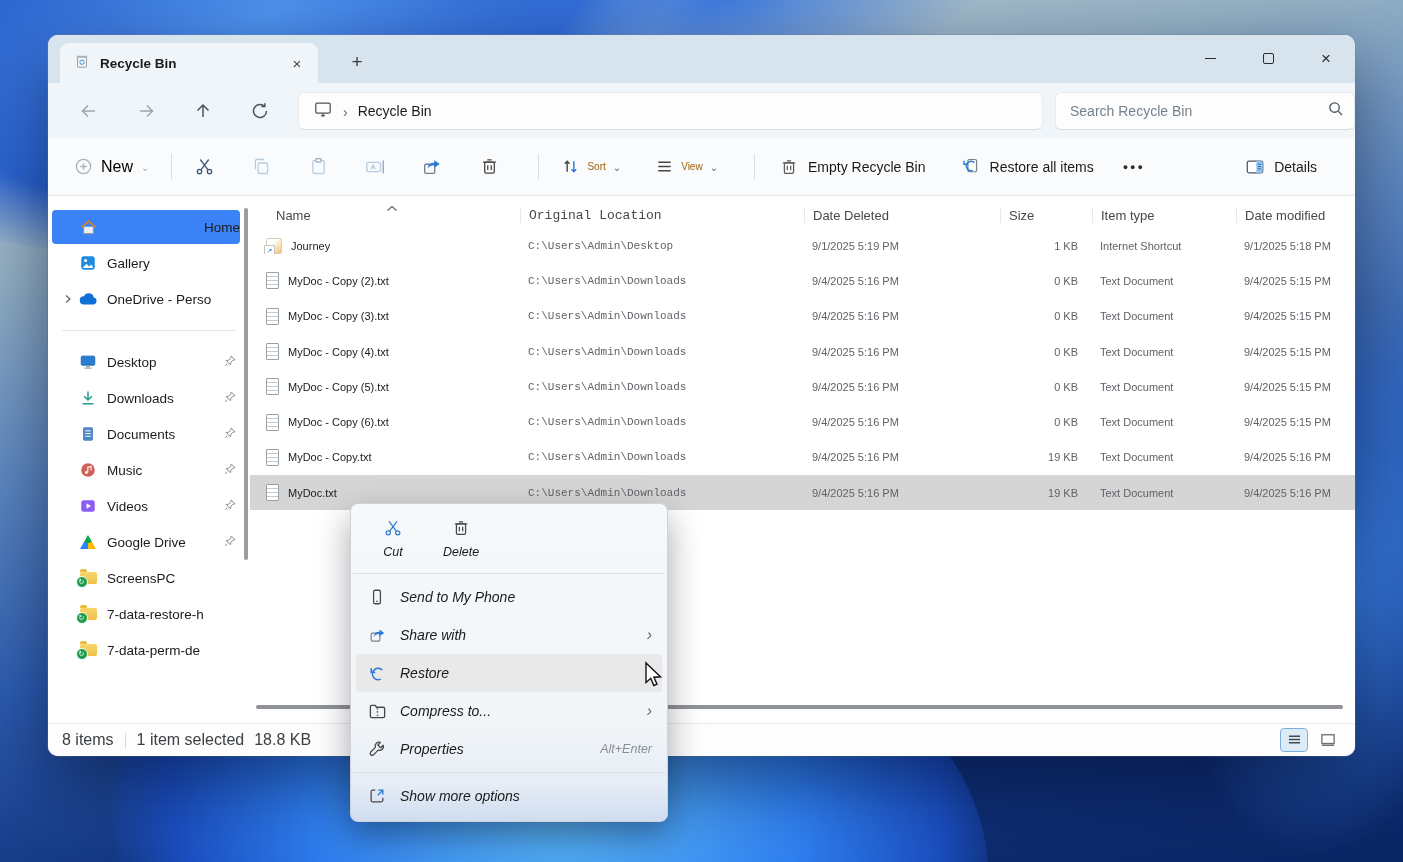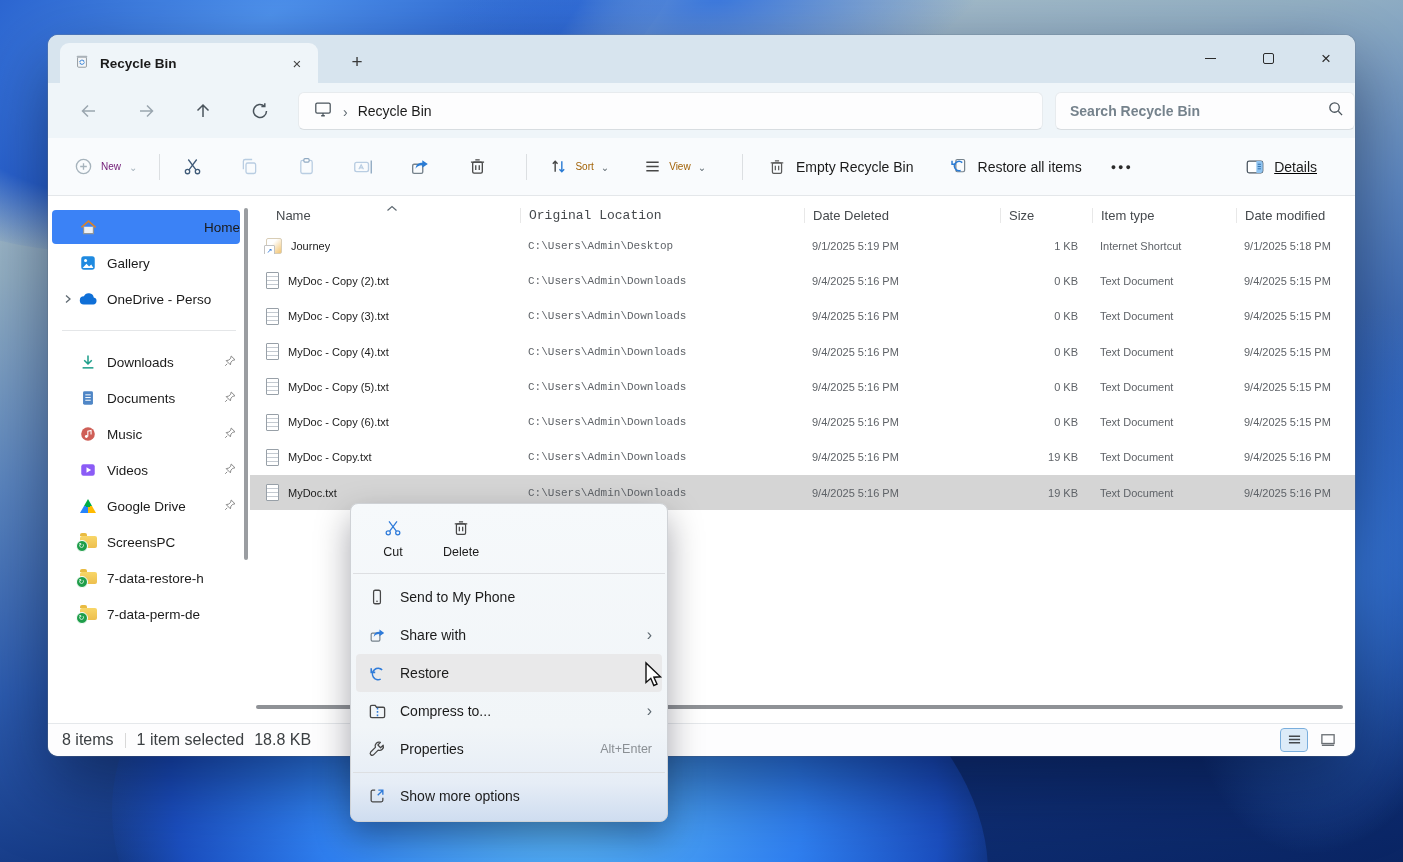--- a/index.html
+++ b/index.html
@@ -38,38 +38,38 @@
   .wc-max-glyph { width:11px; height:11px; border:1.2px solid #2b2b2b; border-radius:2px; display:block; }
   .wc-close-glyph { font-size:17px; line-height:1; }
 
   
   .navbar { height:55px; display:flex; align-items:center; padding-left:22px; background:#eff5f9; }
   .navbtn { width:38px; height:38px; border-radius:5px; display:flex; align-items:center; justify-content:center; margin-right:19px; flex:none; }
   .addressbar { width:745px; height:38px; background:#fdfdfe; border-radius:6px; border:1px solid #e7ebee;
     border-bottom-color:#d8dde1; display:flex; align-items:center; padding:0 12px 0 14px; gap:10px; }
   .addr-text { font-size:14px; color:#1b1b1b; }
   .searchbox { margin-left:12px; width:300px; height:38px; background:#fdfdfe; border-radius:6px; border:1px solid #e7ebee;
-    border-bottom-color:#d8dde1; display:flex; align-items:center; padding:0 10px 0 14px;font-weight:bold; }
+    border-bottom-color:#d8dde1; display:flex; align-items:center; padding:0 10px 0 14px; }
   .searchbox input { flex:1; border:none; outline:none; background:transparent; font:inherit; font-size:14px; color:#1b1b1b; }
   .searchbox input::placeholder { color:#75828c; opacity:1; }
 
   
   .toolbar { height:58px; background:#f9fbfd; border-bottom:1px solid #e4e7ea; display:flex; align-items:center; padding:0 16px; }
   .tb-new { display:flex; align-items:center; gap:8px; height:36px; padding:0 10px; border-radius:4px; }
-  .tb-new .lbl { font-size:10px; color:#701a75; }
+  .tb-new .lbl { font-size:16px; color:#000000; }
   .tb-sep { width:1px; height:26px; background:#dcdfe2; margin:0 12px; flex:none; }
   .tb-ic { width:40px; height:40px; border-radius:4px; display:flex; align-items:center; justify-content:center; margin-right:17px; flex:none; }
   .tb-ic:last-of-type { margin-right:0; }
   .tb-drop { display:flex; align-items:center; gap:7px; height:36px; padding:0 10px; border-radius:4px; margin-right:14px; }
   .tb-drop .lbl { font-size:10px; color:#a16207; }
   .tb-cmd { display:flex; align-items:center; gap:9px; height:36px; padding:0 12px; border-radius:4px; margin-right:10px; }
   .tb-cmd .lbl { font-size:14px; color:#1b1b1b; white-space:nowrap; }
   .tb-more { width:36px; height:36px; border-radius:4px; display:flex; align-items:center; justify-content:center;
     color:#2b2b2b; font-size:9px; letter-spacing:2px; }
-  .tb-details { margin-left:auto;text-decoration:underline; }
+  .tb-details { margin-left:auto; }
   .chev { color:#5f6a72; font-size:10px; transform:translateY(1px); }
 
   
   .content { display:flex; height:527px; background:#fff; position:relative; }
 
   
   .sidebar { width:202px; flex:none; padding-top:12px; position:relative; }
   .sb-item { height:34px; margin:2px 10px 2px 4px; border-radius:4px; display:flex; align-items:center; padding-left:6px; }
   .sb-item.selected { background:#3b82f6;text-align:right; }
   .sb-chev { width:20px; flex:none; display:flex; align-items:center; justify-content:center; color:#5f6a72; }
@@ -119,21 +119,21 @@
   .st-text { font-size:16px; color:#3c4043; }
   .st-sep { width:1px; height:15px; background:#d8d8d8; margin:0 11px; }
   .st-gap { width:10px; }
   .viewtoggles { margin-left:auto; display:flex; gap:8px; align-items:center; }
   .vt { width:26px; height:22px; border-radius:3px; display:flex; align-items:center; justify-content:center; }
   .vt.active { background:#dcebf8; outline:1px solid #79aedd; }
 
   
   .cmenu { position:absolute; left:350px; top:503px; width:318px; border-radius:8px; overflow:hidden;
     background:linear-gradient(180deg,#f6f9fb 0%,#f1f5f8 70%,#e6edf6 88%,#cfddf0 100%);
-    border:1px solid #cfd2d6; box-shadow:0 14px 34px rgba(0,0,20,.35); padding-bottom:6px; }
+    border:1px solid #cfd2d6; box-shadow:0 14px 34px rgba(0,0,20,.35); padding-bottom:6px;font-style:italic; }
   .cm-top { display:flex; gap:26px; padding:12px 0 8px 22px; }
   .cm-big { display:flex; flex-direction:column; align-items:center; gap:7px; min-width:40px; border-radius:4px; padding:2px 4px; }
   .cm-big span { font-size:12.5px; color:#1b1b1b; }
   .cm-sep { height:1px; background:#dddfe2; margin:4px 2px; }
   .cm-item { height:38px; margin:0 5px; border-radius:4px; display:flex; align-items:center; padding:0 10px; }
   .cm-item.hover { background:#e9e9ea; }
   .cm-ic { width:22px; flex:none; display:flex; align-items:center; justify-content:center; }
   .cm-label { font-size:14px; color:#1b1b1b; margin-left:12px; white-space:nowrap; }
   .cm-sub { margin-left:auto; color:#5f6a72; font-size:16px; line-height:1; }
   .cm-short { margin-left:auto; color:#8a8f94; font-size:12.5px; }
@@ -354,20 +354,35 @@
         </span>
         <span class="sb-label">OneDrive - Perso</span>
       </div>
 
       <div class="sb-divider"></div>
 
       <div class="sb-item">
         <span class="sb-chev"></span>
         <span class="sb-icon">
           <svg width="18" height="18" viewBox="0 0 20 20">
+              <rect x="2.5" y="3.5" width="15" height="10" rx="1.4" fill="#2a7fd4" stroke="#1c5fa8"></rect>
+              <rect x="8" y="13.8" width="4" height="2" fill="#9aa4ad"></rect>
+              <rect x="5.8" y="16" width="8.4" height="1.5" rx=".7" fill="#9aa4ad"></rect>
+            </svg>
+        </span>
+        <span class="sb-label">Desktop</span>
+        <span class="sb-pin"><svg width="12" height="12" viewBox="0 0 12 12">
+              <path d="M7.2 1 L11 4.8 L8.8 5.3 L6.9 7.2 L6.4 9.8 L2.2 5.6 L4.8 5.1 L6.7 3.2 Z" fill="none" stroke="#8a8a8a"></path>
+              <path d="M3.2 8.8 L1.2 10.8" stroke="#8a8a8a"></path>
+            </svg></span>
+      </div>
+      <div class="sb-item">
+        <span class="sb-chev"></span>
+        <span class="sb-icon">
+          <svg width="18" height="18" viewBox="0 0 20 20">
               <path d="M10 2.8 V11.5 M5.8 8 L10 12.2 L14.2 8" fill="none" stroke="#1f9f8b" stroke-width="1.7"></path>
               <path d="M4 16.5 h12" stroke="#1f9f8b" stroke-width="1.7"></path>
             </svg>
         </span>
         <span class="sb-label">Downloads</span>
         <span class="sb-pin"><svg width="12" height="12" viewBox="0 0 12 12">
               <path d="M7.2 1 L11 4.8 L8.8 5.3 L6.9 7.2 L6.4 9.8 L2.2 5.6 L4.8 5.1 L6.7 3.2 Z" fill="none" stroke="#8a8a8a"></path>
               <path d="M3.2 8.8 L1.2 10.8" stroke="#8a8a8a"></path>
             </svg></span>
       </div>

